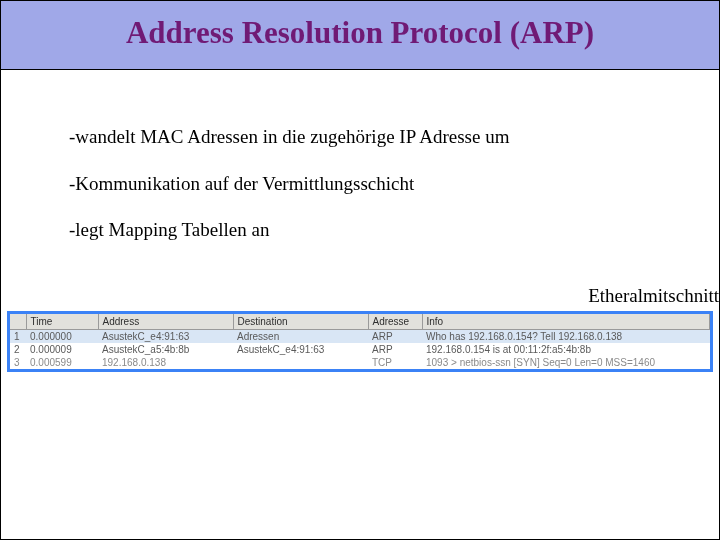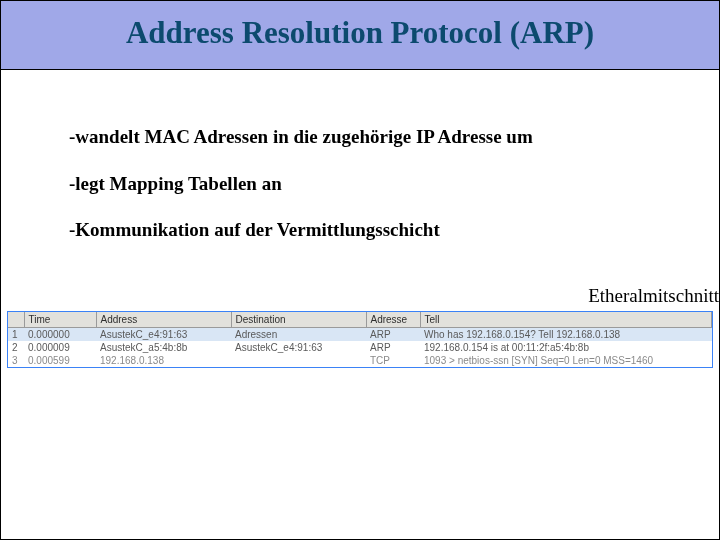--- a/index.html
+++ b/index.html
@@ -16,39 +16,38 @@
   .title-bar {
     background: #a0a8e8;
     border-bottom: 1px solid #000;
     padding: 14px 0 18px 0;
     text-align: center;
   }
   .title-bar h1 {
     margin: 0;
     font-size: 31px;
     font-weight: bold;
-    color: #0c4a6e;
+    color: #701a75;
   }
   .bullets {
     padding: 55px 0 0 68px;
     font-size: 19px;
     line-height: 1.3;
   }
   .bullets p {
     margin: 0 0 22px 0;
-    font-weight: bold;
   }
   .caption {
     padding: 20px 0 4px 28px;
     font-size: 19px;
     text-align: right;
   }
   .capture {
     margin: 0 6px 0 6px;
-    border: 1px solid #3b82f6;
+    border: 3px solid #3b82f6;
     font-family: Verdana, Arial, sans-serif;
     font-size: 10px;
     color: #2e2e2e;
   }
   .capture table {
     width: 100%;
     border-collapse: collapse;
     table-layout: fixed;
   }
   .capture th {
@@ -80,22 +79,22 @@
 </style>
 </head>
 <body>
 
 <div class="title-bar">
   <h1>Address Resolution Protocol (ARP)</h1>
 </div>
 
 <div class="bullets">
   <p>-wandelt MAC Adressen in die zugehörige IP Adresse um</p>
+  <p>-Kommunikation auf der Vermittlungsschicht</p>
   <p>-legt Mapping Tabellen an</p>
-  <p>-Kommunikation auf der Vermittlungsschicht</p>
 </div>
 
 <div class="caption">Etheralmitschnitt</div>
 
 <div class="capture">
   <table>
     <colgroup>
       <col class="col-no">
         <col class="col-time">
         <col class="col-src">
@@ -103,21 +102,21 @@
         <col class="col-proto">
         <col class="col-info">
     </colgroup>
     <thead>
       <tr>
         <th></th>
         <th>Time</th>
         <th>Address</th>
         <th>Destination</th>
         <th>Adresse</th>
-        <th>Tell</th>
+        <th>Info</th>
       </tr>
     </thead>
     <tbody>
       <tr class="sel">
         <td>1</td>
         <td>0.000000</td>
         <td>AsustekC_e4:91:63</td>
         <td>Adressen</td>
         <td>ARP</td>
         <td>Who has 192.168.0.154?  Tell 192.168.0.138</td>

